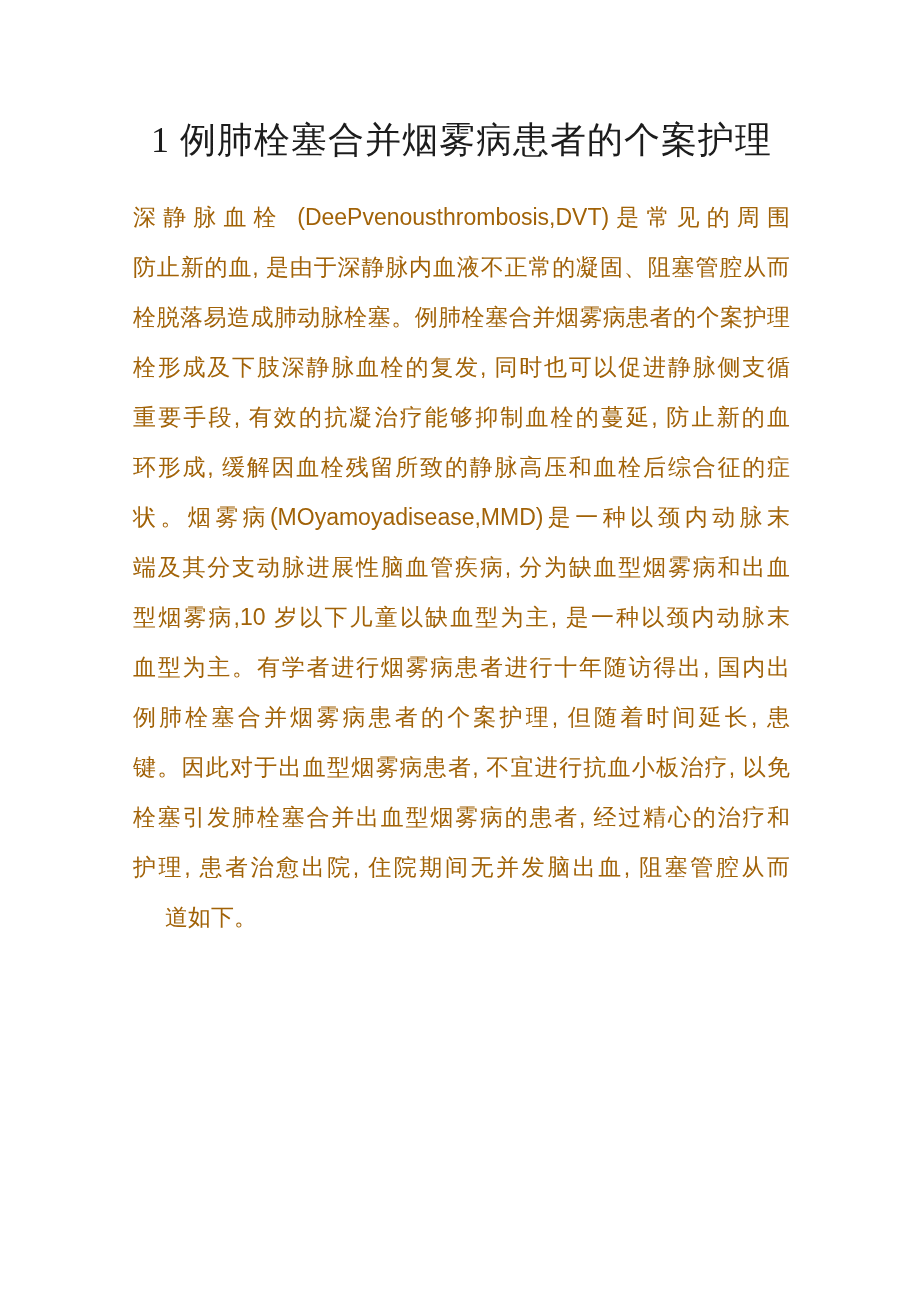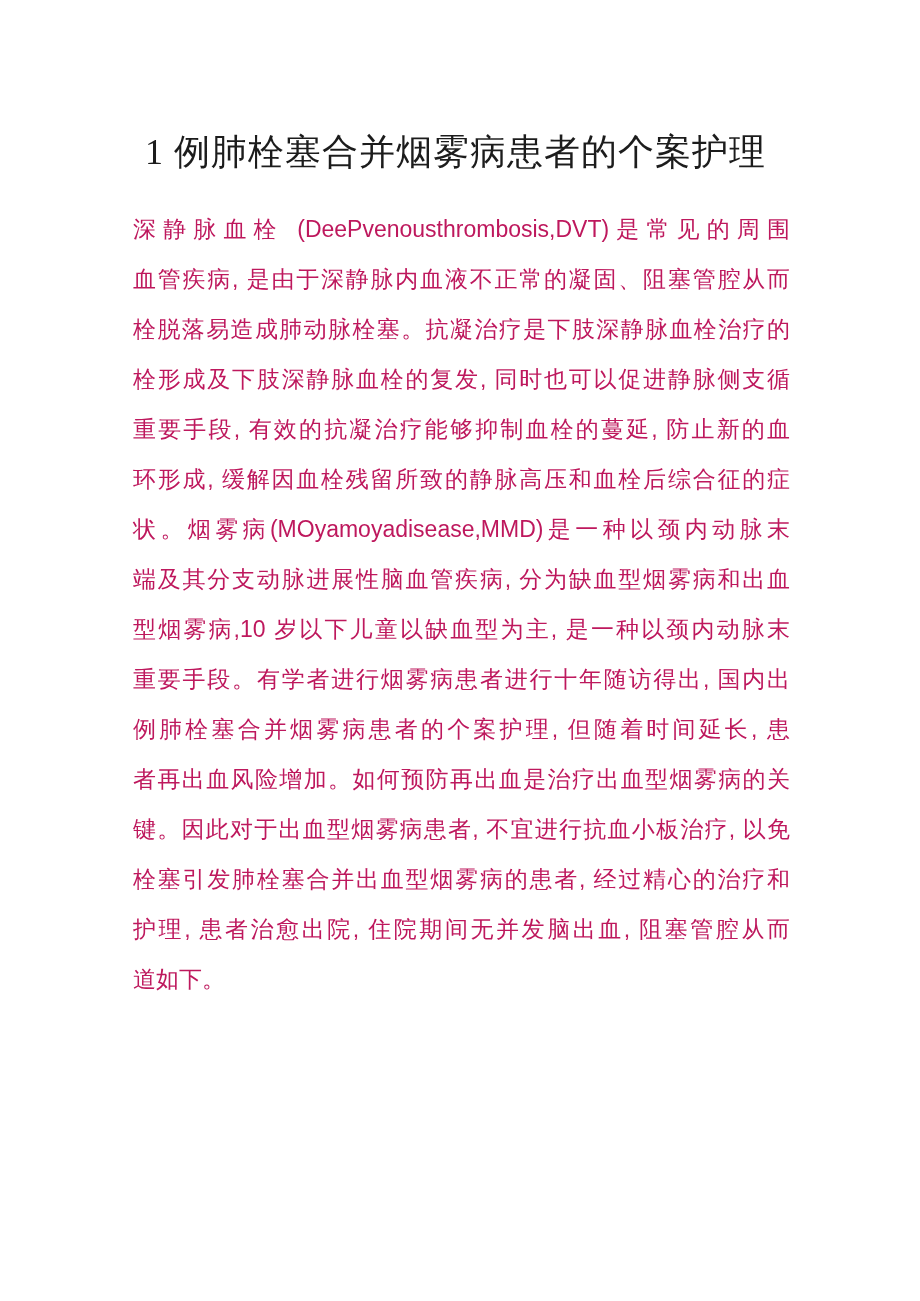--- a/index.html
+++ b/index.html
@@ -11,61 +11,62 @@
     position: relative;
     width: 920px;
     height: 1301px;
     box-sizing: border-box;
     background: #ffffff;
     padding: 114px 130px 0 133px;
     overflow: hidden;
     color: #1c1c1c;
   }
   .doc-title {
-    margin: 12px;
+    margin: 0;
     font-family: "Liberation Serif", "DejaVu Serif", serif;
     font-weight: 400;
     font-size: 36px;
     line-height: 52px;
+    text-align: center;
     letter-spacing: 1px;
     color: #1c1c1c;
   }
   .doc-body {
     margin-top: 26px;
     
     font-family: "Liberation Sans", "DejaVu Sans", serif;
     font-size: 23px;
     line-height: 50px;
-    color: #be185d;
+    color: #a16207;
   }
   .text-line {
     text-align: justify;
     text-align-last: justify;
     white-space: normal;
   }
   .text-line.last {
     text-align-last: left;
+    margin-left: 32px;
   }
 </style>
 </head>
 <body>
 
 <div class="page">
   <h1 class="doc-title">1 例肺栓塞合并烟雾病患者的个案护理</h1>
   <div class="doc-body">
       <div class="text-line">深静脉血栓 (DeePvenousthrombosis,DVT)是常见的周围</div>
-      <div class="text-line">血管疾病, 是由于深静脉内血液不正常的凝固、阻塞管腔从而</div>
-      <div class="text-line">栓脱落易造成肺动脉栓塞。抗凝治疗是下肢深静脉血栓治疗的</div>
+      <div class="text-line">防止新的血, 是由于深静脉内血液不正常的凝固、阻塞管腔从而</div>
+      <div class="text-line">栓脱落易造成肺动脉栓塞。例肺栓塞合并烟雾病患者的个案护理</div>
       <div class="text-line">栓形成及下肢深静脉血栓的复发, 同时也可以促进静脉侧支循</div>
       <div class="text-line">重要手段, 有效的抗凝治疗能够抑制血栓的蔓延, 防止新的血</div>
       <div class="text-line">环形成, 缓解因血栓残留所致的静脉高压和血栓后综合征的症</div>
       <div class="text-line">状。烟雾病(MOyamoyadisease,MMD)是一种以颈内动脉末</div>
       <div class="text-line">端及其分支动脉进展性脑血管疾病, 分为缺血型烟雾病和出血</div>
       <div class="text-line">型烟雾病,10 岁以下儿童以缺血型为主, 是一种以颈内动脉末</div>
-      <div class="text-line">重要手段。有学者进行烟雾病患者进行十年随访得出, 国内出</div>
+      <div class="text-line">血型为主。有学者进行烟雾病患者进行十年随访得出, 国内出</div>
       <div class="text-line">例肺栓塞合并烟雾病患者的个案护理, 但随着时间延长, 患</div>
-      <div class="text-line">者再出血风险增加。如何预防再出血是治疗出血型烟雾病的关</div>
       <div class="text-line">键。因此对于出血型烟雾病患者, 不宜进行抗血小板治疗, 以免</div>
       <div class="text-line">栓塞引发肺栓塞合并出血型烟雾病的患者, 经过精心的治疗和</div>
       <div class="text-line">护理, 患者治愈出院, 住院期间无并发脑出血, 阻塞管腔从而</div>
       <div class="text-line last">道如下。</div>
     </div>
 </div>
 
 </body></html>

